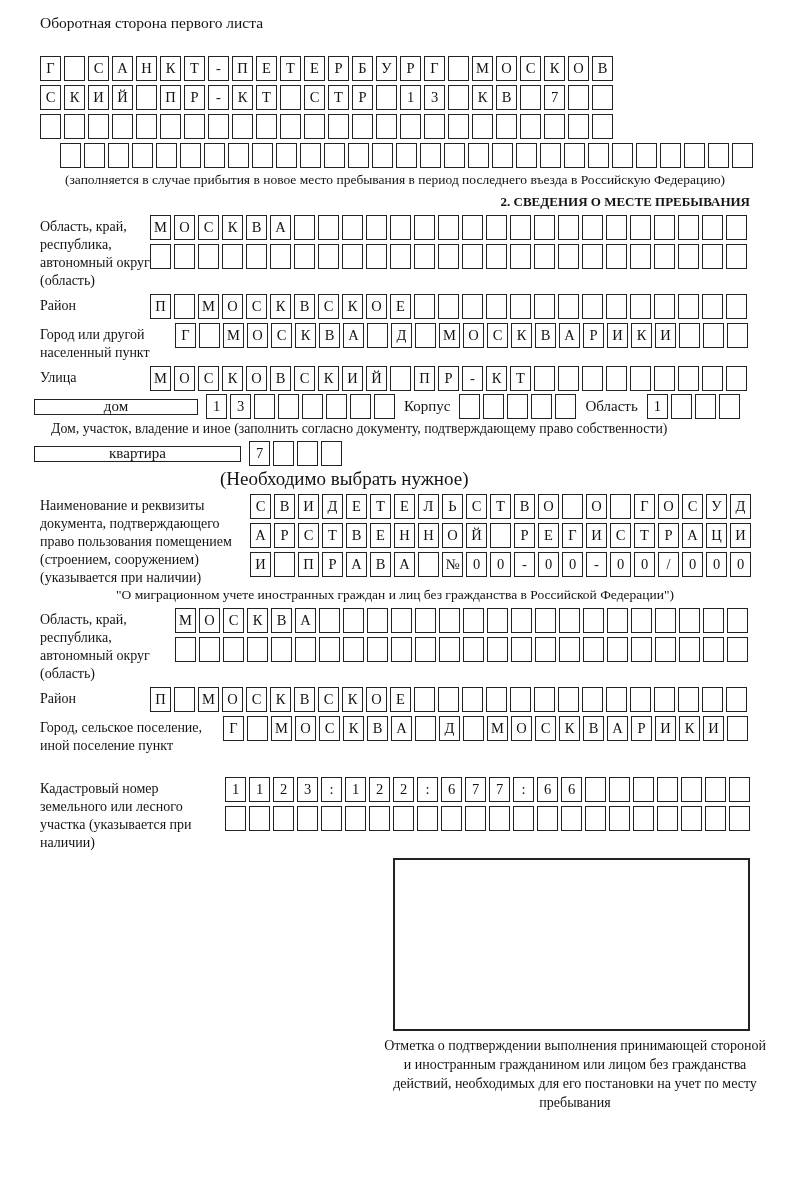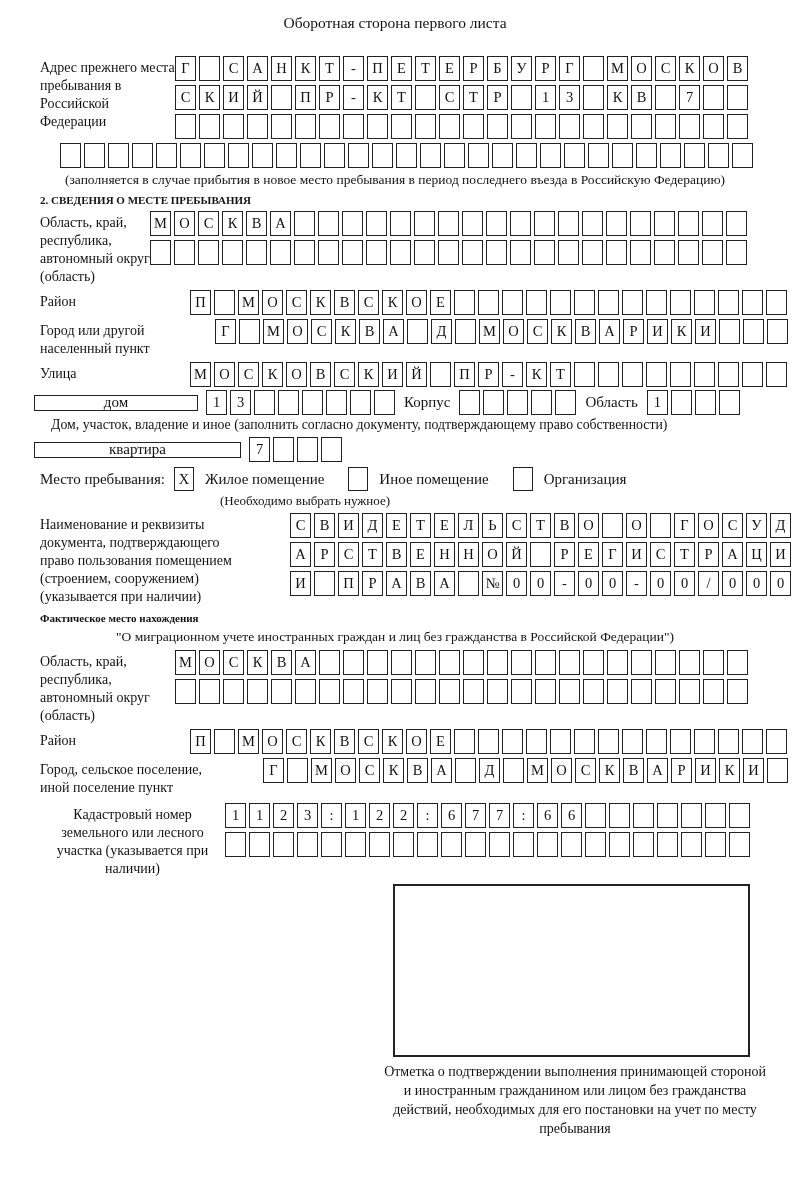--- a/index.html
+++ b/index.html
@@ -2,81 +2,80 @@
 <html lang="ru"><head>
 <meta charset="utf-8">
 <style>
   html,body { margin:0; padding:0; }
   body {
     width:800px; height:1180px; overflow:hidden; background:#ffffff; color:#131313;
     font-family:"Liberation Serif","DejaVu Serif",serif;
   }
   .page { box-sizing:border-box; width:800px; padding:14px 50px 0 40px; }
 
-  .side-note { text-align:center; font-size:15.5px; margin-bottom:24px; }
+  .side-note { text-align:left; font-size:15.5px; margin-bottom:24px; }
 
   .frow { display:flex; align-items:flex-start; }
   .flabel { flex:none; font-size:14px; line-height:18px; padding-top:3px; }
   .rows { display:flex; flex-direction:column; gap:4px; }
   .cells { display:flex; gap:3px; }
   .cell {
     flex:none; width:21px; height:25px; box-sizing:border-box;
     border:1.5px solid #222; background:#fff;
     display:flex; align-items:center; justify-content:center;
     font-size:14.5px; line-height:1;
   }
   .w135 { width:135px; } .w110 { width:110px; } .w210 { width:210px; }
   .w183 { width:183px; } .w185 { width:185px; }
 
   .full-row { margin:4px 0 0 20px; }
 
   .caption-center { text-align:center; font-size:13.5px; margin:4px 0 2px; }
   .caption-left  { font-size:13.8px; margin:2px 11px 4px; }
-  .sect-title { text-align:left; font-weight:bold; font-size:11px; margin:6px 0 5px; }
+  .sect-title { text-align:right; font-weight:bold; font-size:13px; margin:6px 0 5px; }
 
   .house-row { display:flex; align-items:center; margin:3px 0 2px -6px; }
   .wide-box {
     flex:none; box-sizing:border-box; border:1.7px solid #222; height:16px;
     display:flex; align-items:center; justify-content:center; font-size:15px;
   }
   .box-house { width:164px; margin-right:8px; }
   .box-apt   { width:207px; margin-right:8px;text-align:center; }
   .inline-label { flex:none; font-size:15px; margin:0 9px; }
   .house-row .cells { align-items:center; }
 
   .stay-row { display:flex; align-items:center; margin:5px 0 2px; }
   .stay-label { font-size:15px; margin-right:9px; }
   .checkbox {
     flex:none; width:20px; height:24px; box-sizing:border-box; border:1.6px solid #222;
     display:flex; align-items:center; justify-content:center; font-size:14.5px;
   }
   .opt { display:flex; align-items:center; margin-right:24px; }
   .opt .opt-label { font-size:15px; margin-left:11px; }
-  .stay-note { font-size:13px; margin:0 0 4px 180px; }
-
-  .mt4 { margin-top:4px;gap:40px; } .mt6 { margin-top:6px;text-align:center; }
+  .stay-note { font-size:19px; margin:0 0 4px 180px; }
+
+  .mt4 { margin-top:4px; } .mt6 { margin-top:22px; }
 
   .stamp-box {
     box-sizing:border-box; width:357px; height:173px; border:2px solid #222;
     margin:6px 0 5px 353px; background:#fff;
   }
   .stamp-note {
     width:386px; margin-left:342px; text-align:center;
     font-size:14px; line-height:19px;
   }
 </style>
 </head>
 <body>
 
 <div class="page">
 
   <div class="side-note">Оборотная сторона первого листа</div>
 
   <div class="frow">
-    <div class="flabel w135">Адрес прежнего места пребывания в Российской Федерации</div>
     <div class="rows">
       <div class="cells">
           <span class="cell">Г</span>
           <span class="cell"></span>
           <span class="cell">С</span>
           <span class="cell">А</span>
           <span class="cell">Н</span>
           <span class="cell">К</span>
           <span class="cell">Т</span>
           <span class="cell">-</span>
@@ -371,35 +370,20 @@
   <div class="house-row">
     <div class="wide-box box-apt">квартира</div>
     <div class="cells">
         <span class="cell">7</span>
         <span class="cell"></span>
         <span class="cell"></span>
         <span class="cell"></span>
       </div>
   </div>
 
-  <div class="stay-row">
-    <div class="stay-label">Место пребывания:</div>
-    <div class="opt">
-      <div class="checkbox">X</div>
-      <div class="opt-label">Жилое помещение</div>
-    </div>
-    <div class="opt">
-      <div class="checkbox"></div>
-      <div class="opt-label">Иное помещение</div>
-    </div>
-    <div class="opt">
-      <div class="checkbox"></div>
-      <div class="opt-label">Организация</div>
-    </div>
-  </div>
   <div class="stay-note">(Необходимо выбрать нужное)</div>
 
   <div class="frow mt4">
     <div class="flabel w210">Наименование и реквизиты документа, подтверждающего право пользования помещением (строением, сооружением) (указывается при наличии)</div>
     <div class="rows">
       <div class="cells">
           <span class="cell">С</span>
           <span class="cell">В</span>
           <span class="cell">И</span>
           <span class="cell">Д</span>
@@ -463,21 +447,20 @@
           <span class="cell">0</span>
           <span class="cell">0</span>
           <span class="cell">/</span>
           <span class="cell">0</span>
           <span class="cell">0</span>
           <span class="cell">0</span>
         </div>
     </div>
   </div>
 
-  <div class="sect-title">Фактическое место нахождения</div>
   <div class="caption-center" style="margin:0 0 5px;">"О миграционном учете иностранных граждан и лиц без гражданства в Российской Федерации")</div>
 
   <div class="frow">
     <div class="flabel w135">Область, край, республика, автономный округ (область)</div>
     <div class="rows">
       <div class="cells">
           <span class="cell">М</span>
           <span class="cell">О</span>
           <span class="cell">С</span>
           <span class="cell">К</span>

